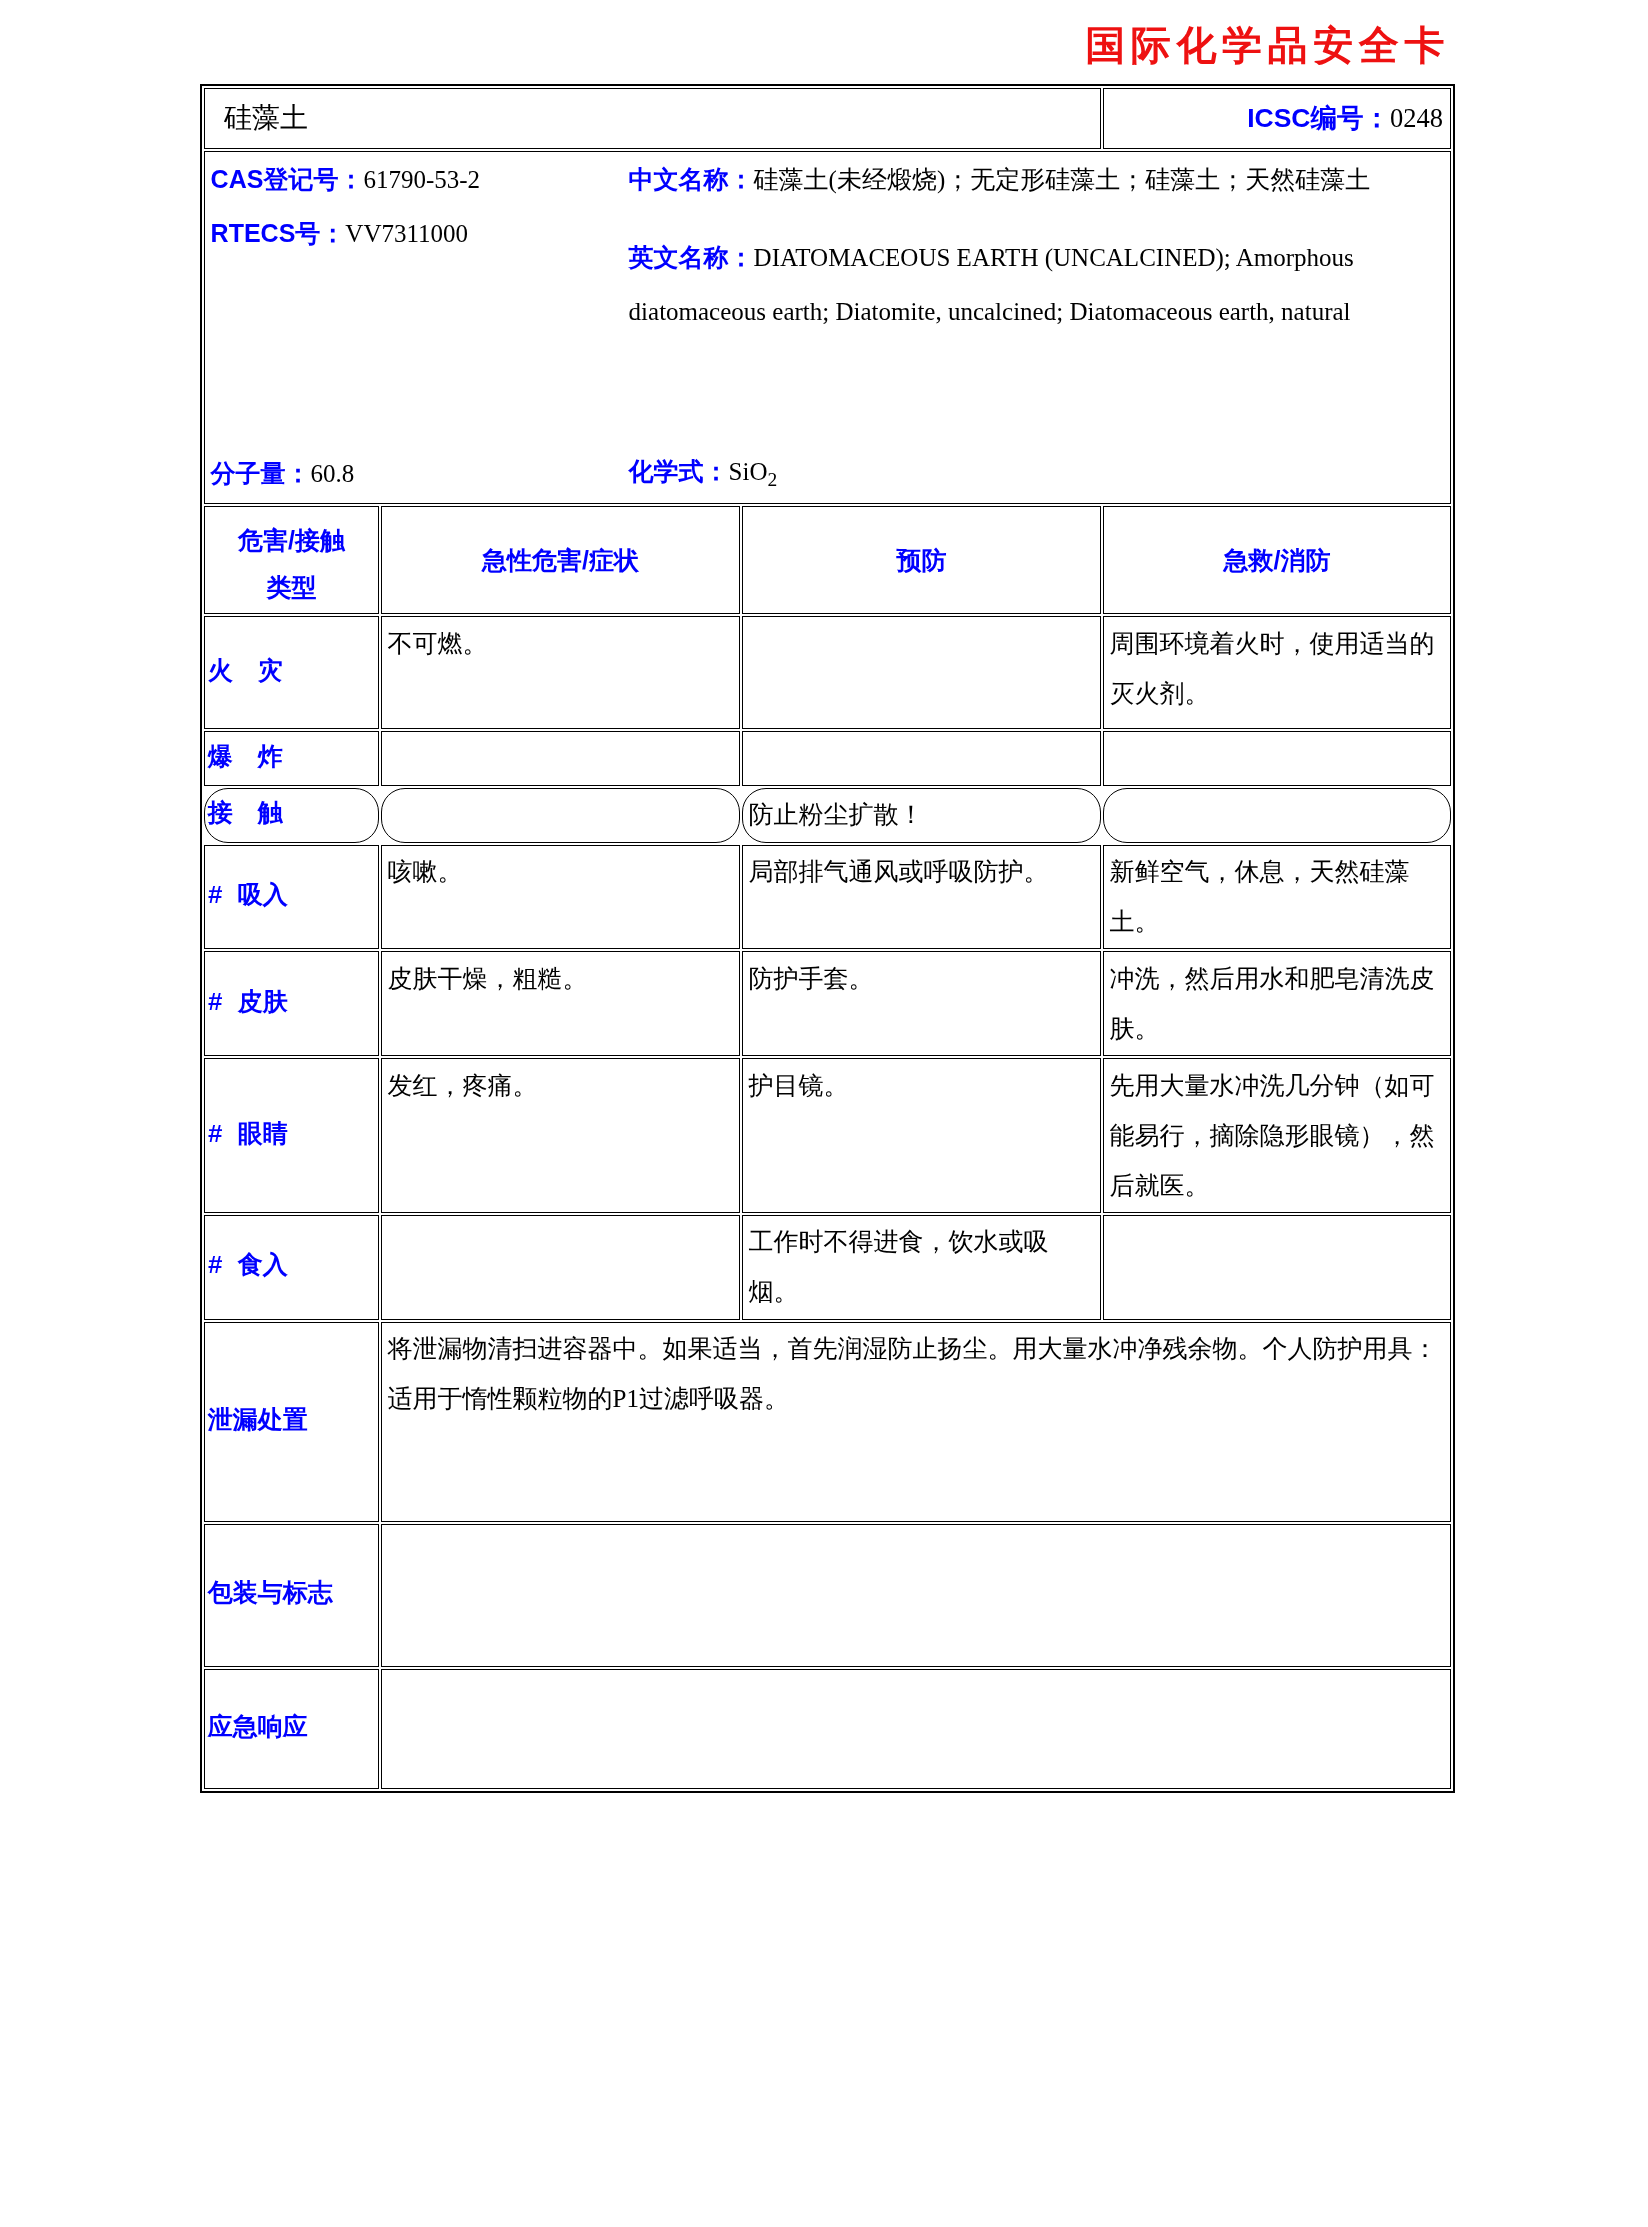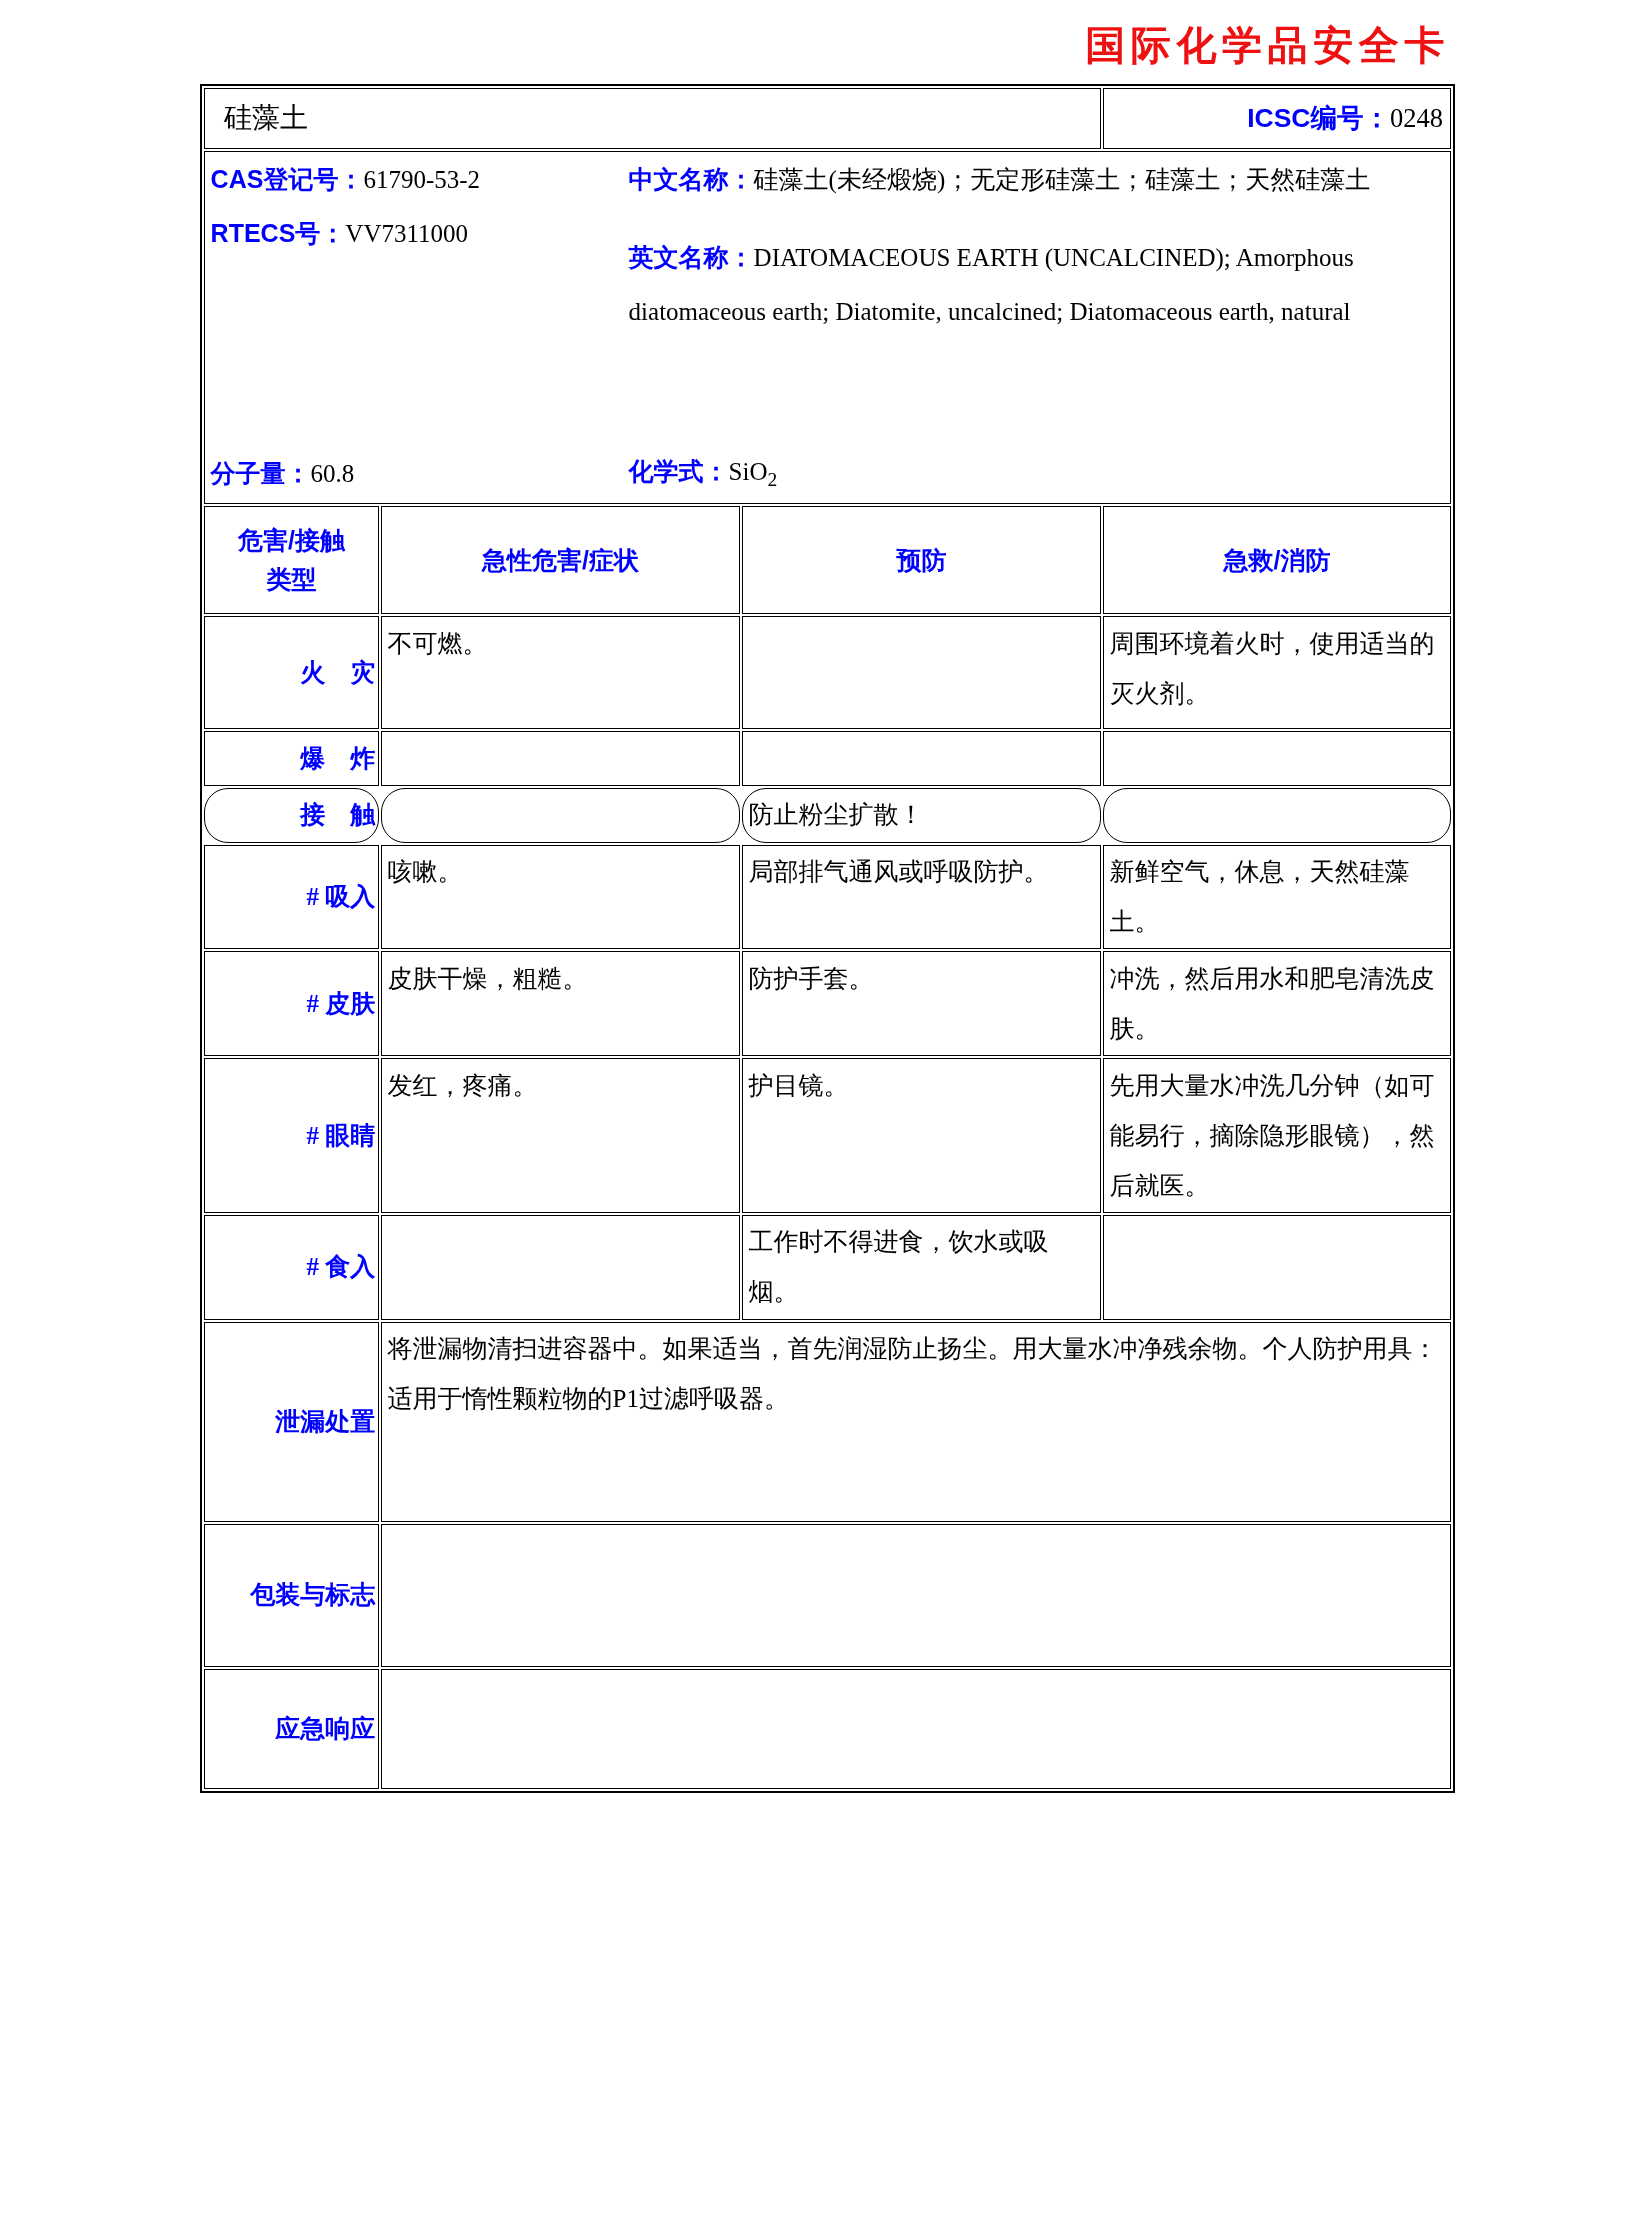--- a/index.html
+++ b/index.html
@@ -40,22 +40,22 @@
     background: #fff;
   }
   .blue {
     color: #0000ff;
     font-weight: bold;
     font-family: "Liberation Sans", "DejaVu Sans", sans-serif;
   }
   td.rowlabel {
     color: #0000ff;
     font-weight: bold;
-    font-family: Liberation Serif, serif;
-    text-align: right;
+    font-family: Liberation Mono, monospace;
+    text-align: left;
     vertical-align: middle;
     padding: 1.4px 2.8px;
     margin-left: 16px;
   }
   td.head {
     text-align: center;
     vertical-align: middle;
   }
   
   .r-name td      { height: 56px; vertical-align: middle; }
@@ -76,21 +76,21 @@
   .chem-name { font-size: 28px; padding-left: 19px; }
   .icsc-cell { text-align: right; vertical-align: middle; padding-right: 7px; font-size: 26.5px; }
 
   .info-wrap { display: flex; height: 100%; align-items: stretch; }
   .info-left  { width: 418px; display: flex; flex-direction: column; line-height: 2.15; }
   .info-right { flex: 1; display: flex; flex-direction: column; line-height: 2.15; }
   .spacer { flex: 1 1 auto; }
   .en-block { margin-top: 24px; }
   sub.formula-sub { font-size: 19.5px; }
 
-  .r-head .h2line span { display: block; line-height: 1.55; }
+  .r-head .h2line span { display: block; line-height: 1.55; margin-top: 8px; }
 </style>
 </head>
 <body>
 
 <div class="page-title">国际化学品安全卡</div>
 
 <table class="card">
   <colgroup>
     <col style="width:175px">
     <col style="width:359px">

